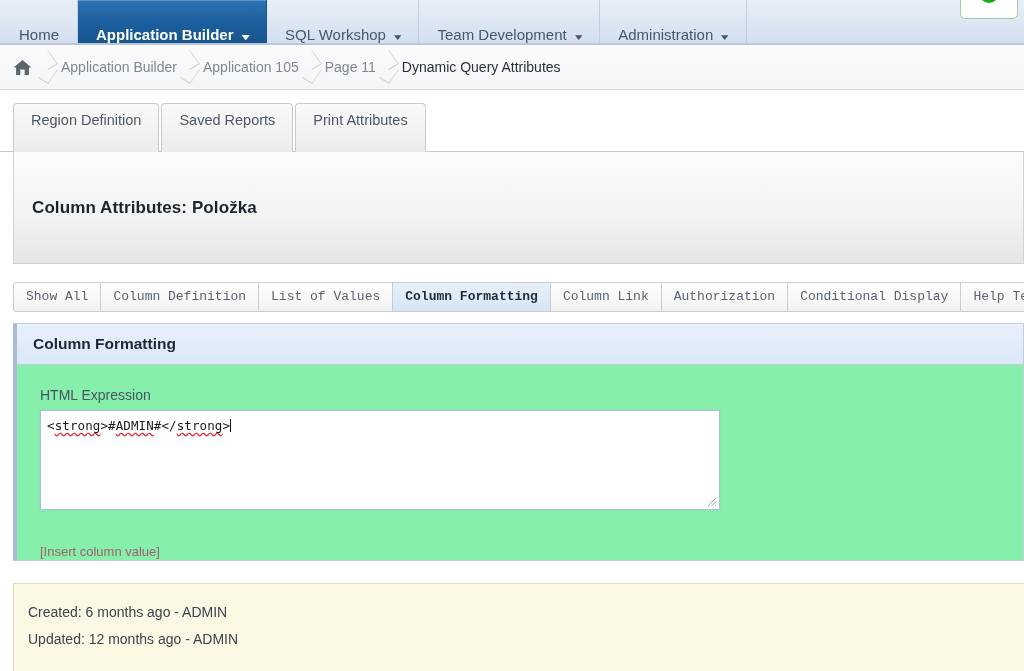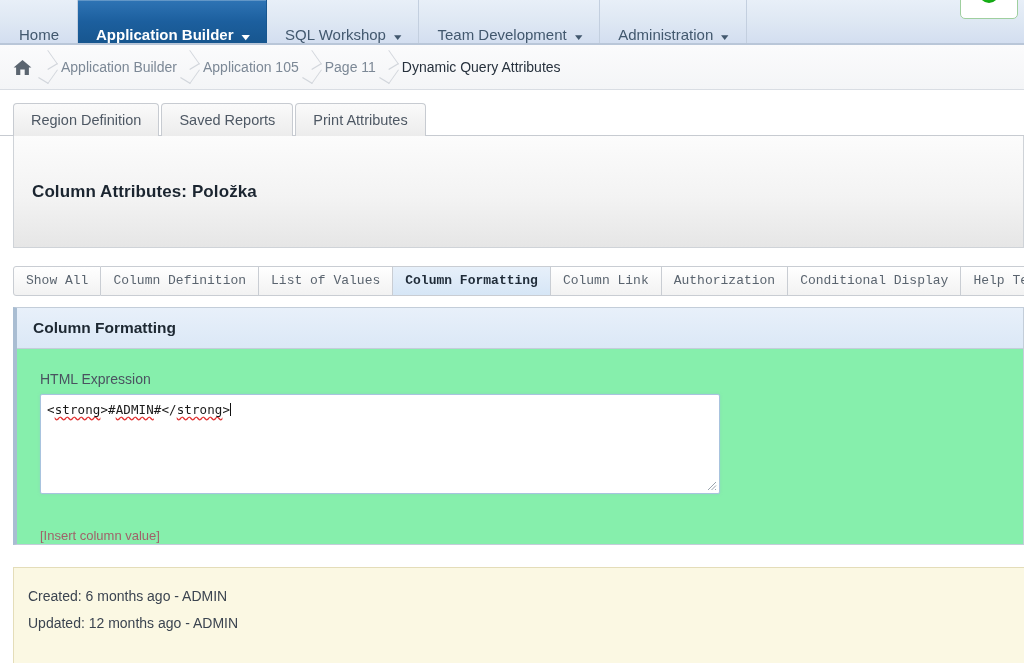--- a/index.html
+++ b/index.html
@@ -105,21 +105,21 @@
   
   .tabs-wrap {
     padding: 12px 0 0 13px;
     background: #ffffff;
     position: relative;
   }
   .tabs { display: flex; align-items: flex-end; }
   .tab {
     font-size: 14.5px;
     color: #4e5864;
-    padding: 8px 17px 8px;
+    padding: 8px 17px 24px;
     background: linear-gradient(to bottom, #fafafa 0%, #ececec 100%);
     border: 1px solid #c7cbd1;
     border-bottom: none;
     border-radius: 4px 4px 0 0;
     margin-right: 2px;
     cursor: pointer;
     white-space: nowrap;
     position: relative;
     top: 1px;
   }

